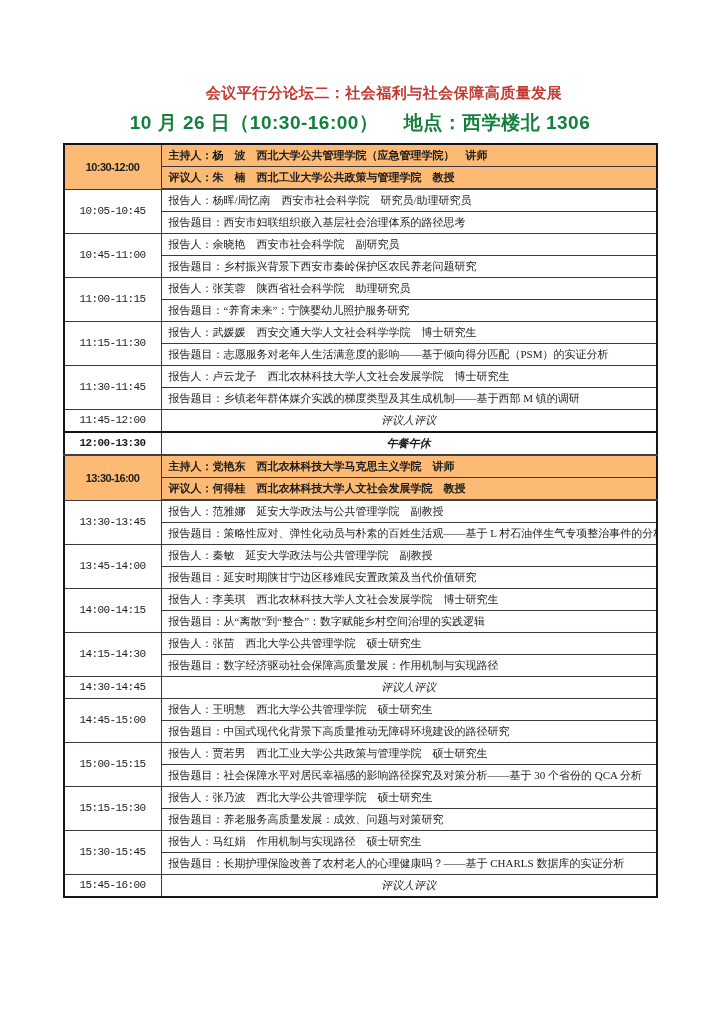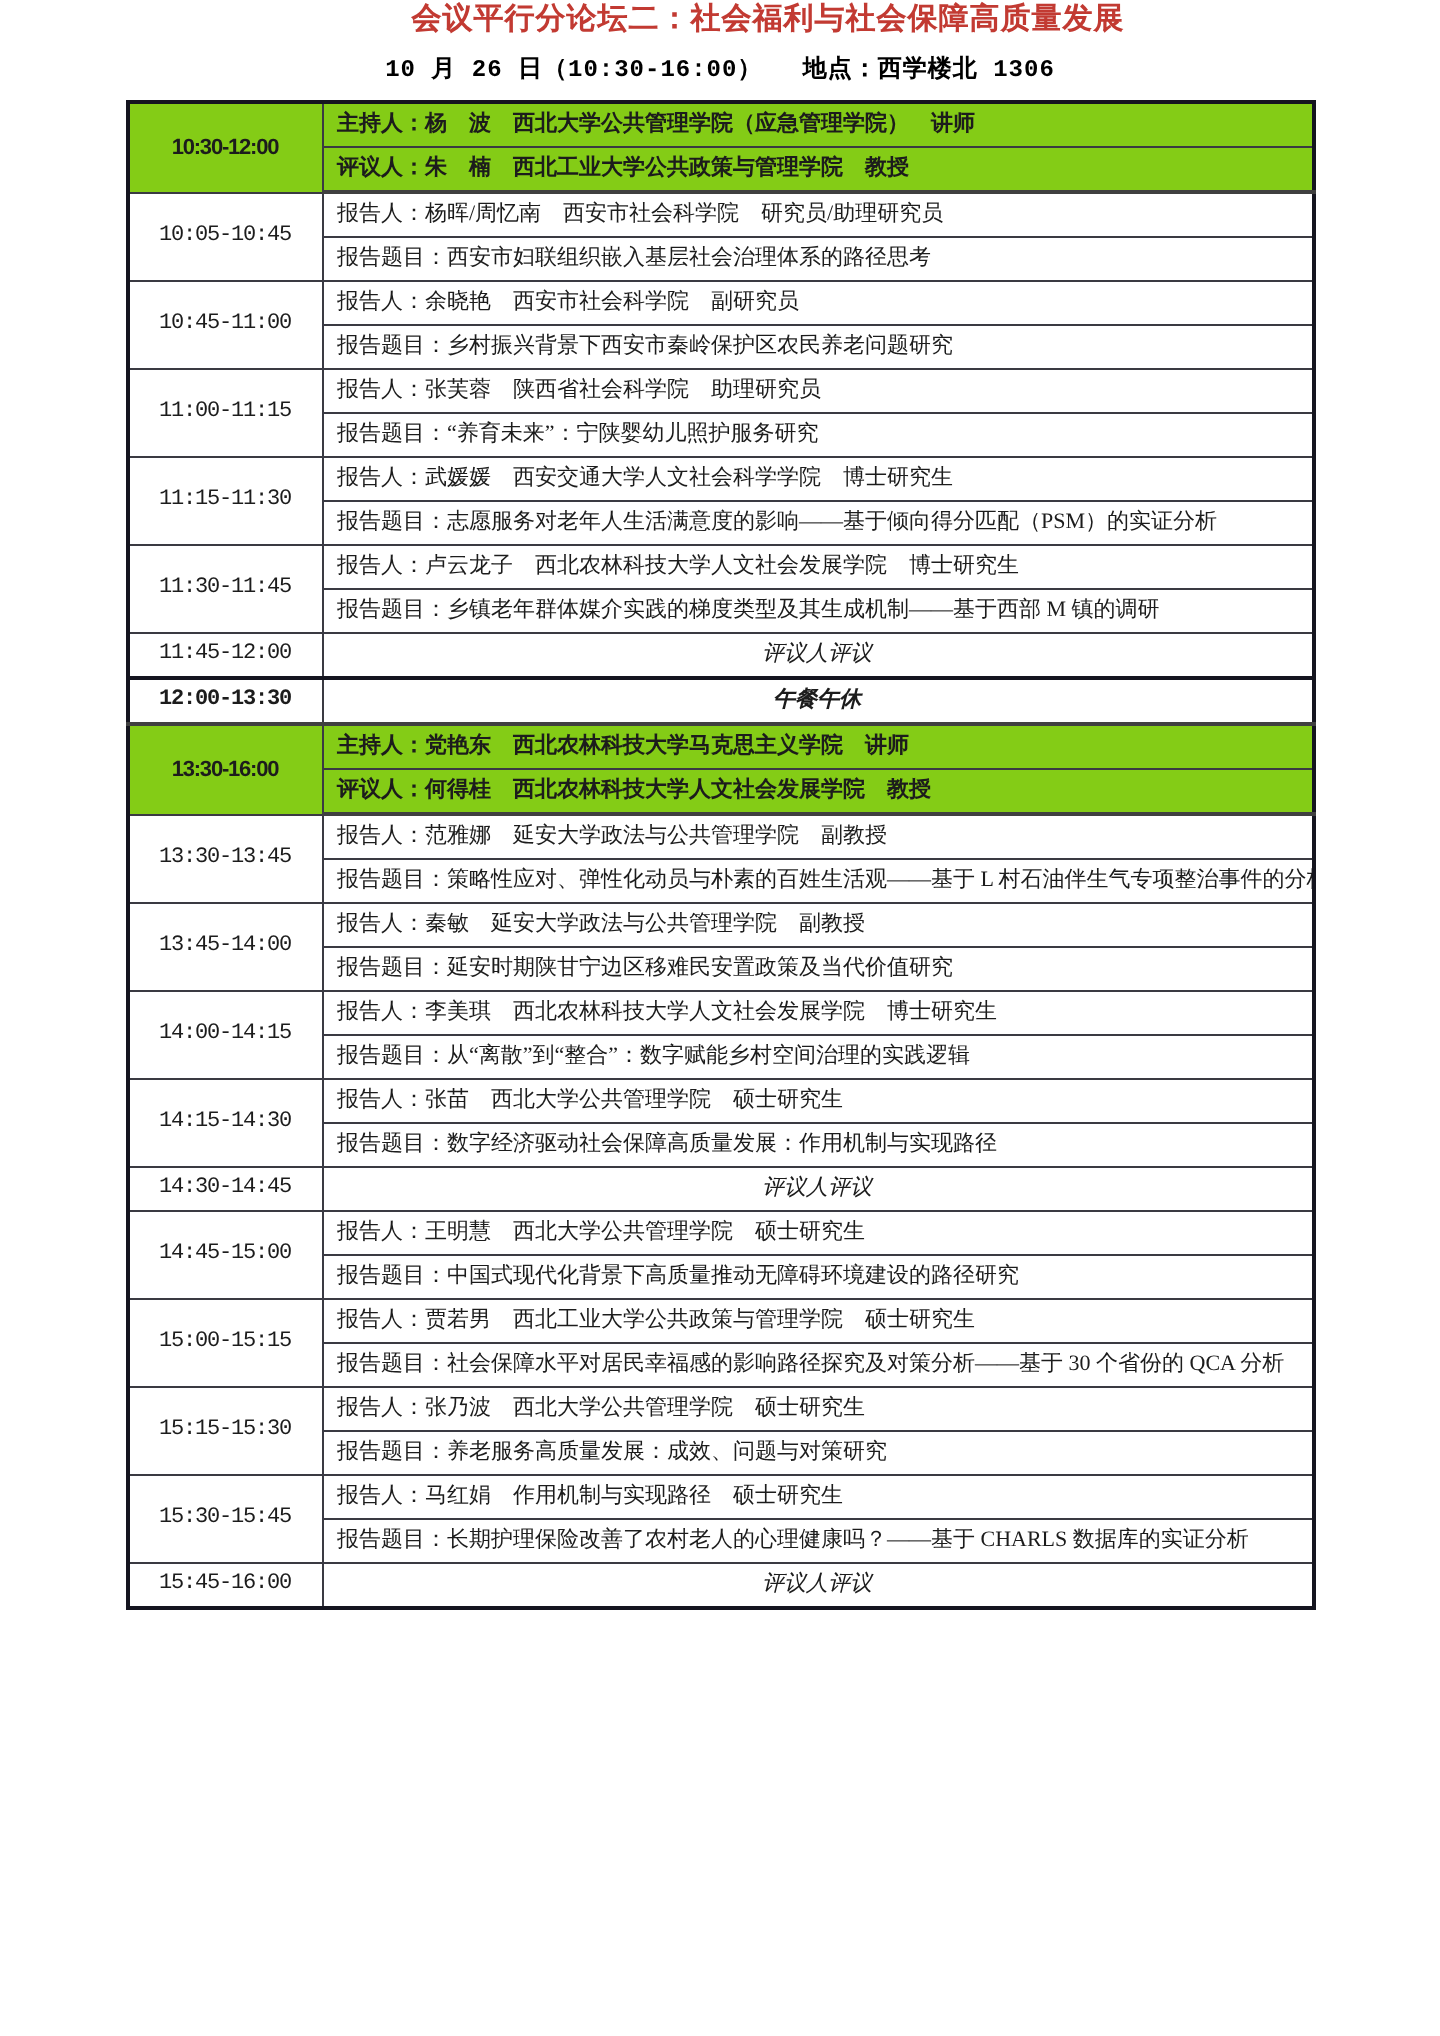--- a/index.html
+++ b/index.html
@@ -7,35 +7,35 @@
     width:720px; height:1018px;
     background:#ffffff;
     font-family:"Liberation Sans", sans-serif;
     color:#1c1c1c;
     position:relative;
     overflow:hidden;
   }
   .page { width:720px; height:1018px; position:relative; }
 
   .doc-title {
+    margin-top:84px;
     text-align:center;
     font-size:15px;
     font-weight:bold;
     color:#c23a32;
     letter-spacing:0.5px;
     padding-left:48px;
   }
   .doc-subtitle {
     margin-top:7px;
     text-align:center;
-    font-size:12px;
+    font-size:19px;
     font-weight:bold;
-    color:#000000;
+    color:#15803d;
     letter-spacing:0.5px;
-    font-family:Liberation Mono, monospace;
   }
 
   table.schedule {
     border-collapse:collapse;
     table-layout:fixed;
     width:595px;
     margin:7px auto 0 auto;
     border:2px solid #15151f;
   }
   table.schedule td {
@@ -49,21 +49,21 @@
   }
   td.time-cell {
     width:82px;
     text-align:center;
     padding:1px 2px;
     font-family:"Liberation Mono", monospace;
     font-size:10.5px;
     letter-spacing:-0.6px;
   }
   tr.blue td {
-    background:#84cc16;
+    background:#fdba74;
     font-weight:bold;
     font-family:"Liberation Sans", sans-serif;
   }
   tr.blue td.time-cell { font-weight:bold; }
   tr.talk-row td.text-cell, tr.review-row td.text-cell {
     font-family:"Liberation Serif", serif;
   }
   tr.hb-top td { border-top:2px solid #15151f; }
   tr.hb-bottom td { border-bottom:2px solid #404040; }
   td.center { text-align:center;font-style:italic; }

